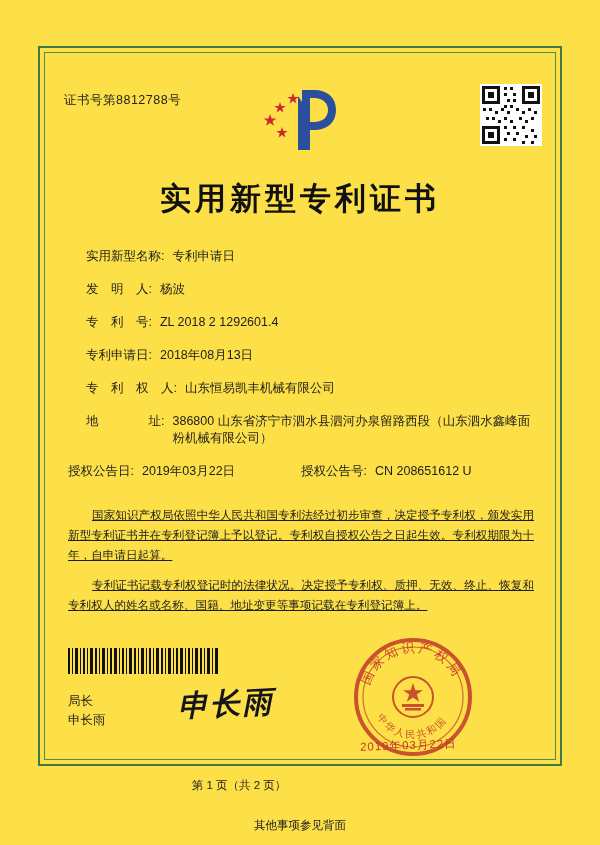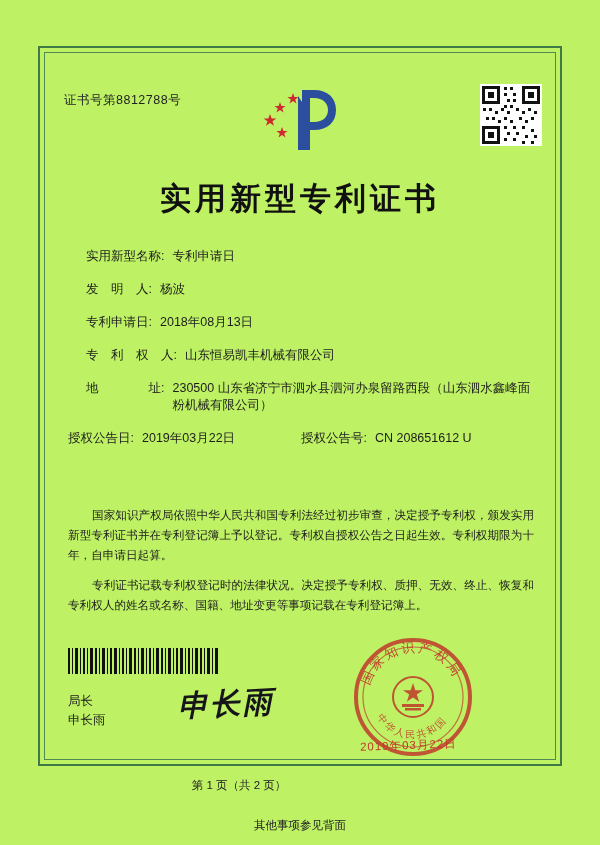--- a/index.html
+++ b/index.html
@@ -14,21 +14,21 @@
     color: #1a1a1a;
     position: relative;
     overflow: hidden;
   }
 
   
   .page {
     position: absolute;
     left: 0; top: 0;
     width: 600px; height: 845px;
-    background: #bef264;
+    background: #fde047;
   }
   .outer-border {
     position: absolute;
     left: 38px; top: 46px;
     width: 524px; height: 720px;
     border: 2px solid #3f7a46;
     box-sizing: border-box;
   }
   .inner-border {
     position: absolute;
@@ -117,20 +117,21 @@
     left: 68px; top: 505px;
     width: 468px;
     font-size: 11.6px;
     line-height: 20px;
     color: #1d1d1d;
     text-align: justify;
   }
   .paras p {
     margin: 0 2px 10px 0;
     text-indent: 24px;
+    text-decoration: underline;
   }
 
   
   .barcode {
     position: absolute;
     left: 68px; top: 648px;
     width: 150px; height: 26px;
   }
 
   
@@ -277,34 +278,38 @@
     <div class="field-row">
       <span class="field-label">实用新型名称:</span>
       <span class="field-value">专利申请日</span>
     </div>
 
     <div class="field-row">
       <span class="field-label">发　明　人:</span>
       <span class="field-value">杨波</span>
     </div>
 
+    <div class="field-row">
+      <span class="field-label">专　利　号:</span>
+      <span class="field-value">ZL 2018 2 1292601.4</span>
+    </div>
 
     <div class="field-row">
       <span class="field-label">专利申请日:</span>
       <span class="field-value">2018年08月13日</span>
     </div>
 
     <div class="field-row">
       <span class="field-label">专　利　权　人:</span>
       <span class="field-value">山东恒易凯丰机械有限公司</span>
     </div>
 
     <div class="field-row">
       <span class="field-label">地　　　　址:</span>
-      <span class="field-value">230500 山东省济宁市泗水县泗河办泉留路西段（山东泗水鑫峰面粉机械有限公司）</span>
+      <span class="field-value">386800 山东省济宁市泗水县泗河办泉留路西段（山东泗水鑫峰面粉机械有限公司）</span>
     </div>
 
     <div class="two-col">
       <span class="half">
         <span class="field-label">授权公告日:</span>
         <span class="field-value">2019年03月22日</span>
       </span>
       <span class="half">
         <span class="field-label">授权公告号:</span>
         <span class="field-value">CN 208651612 U</span>

